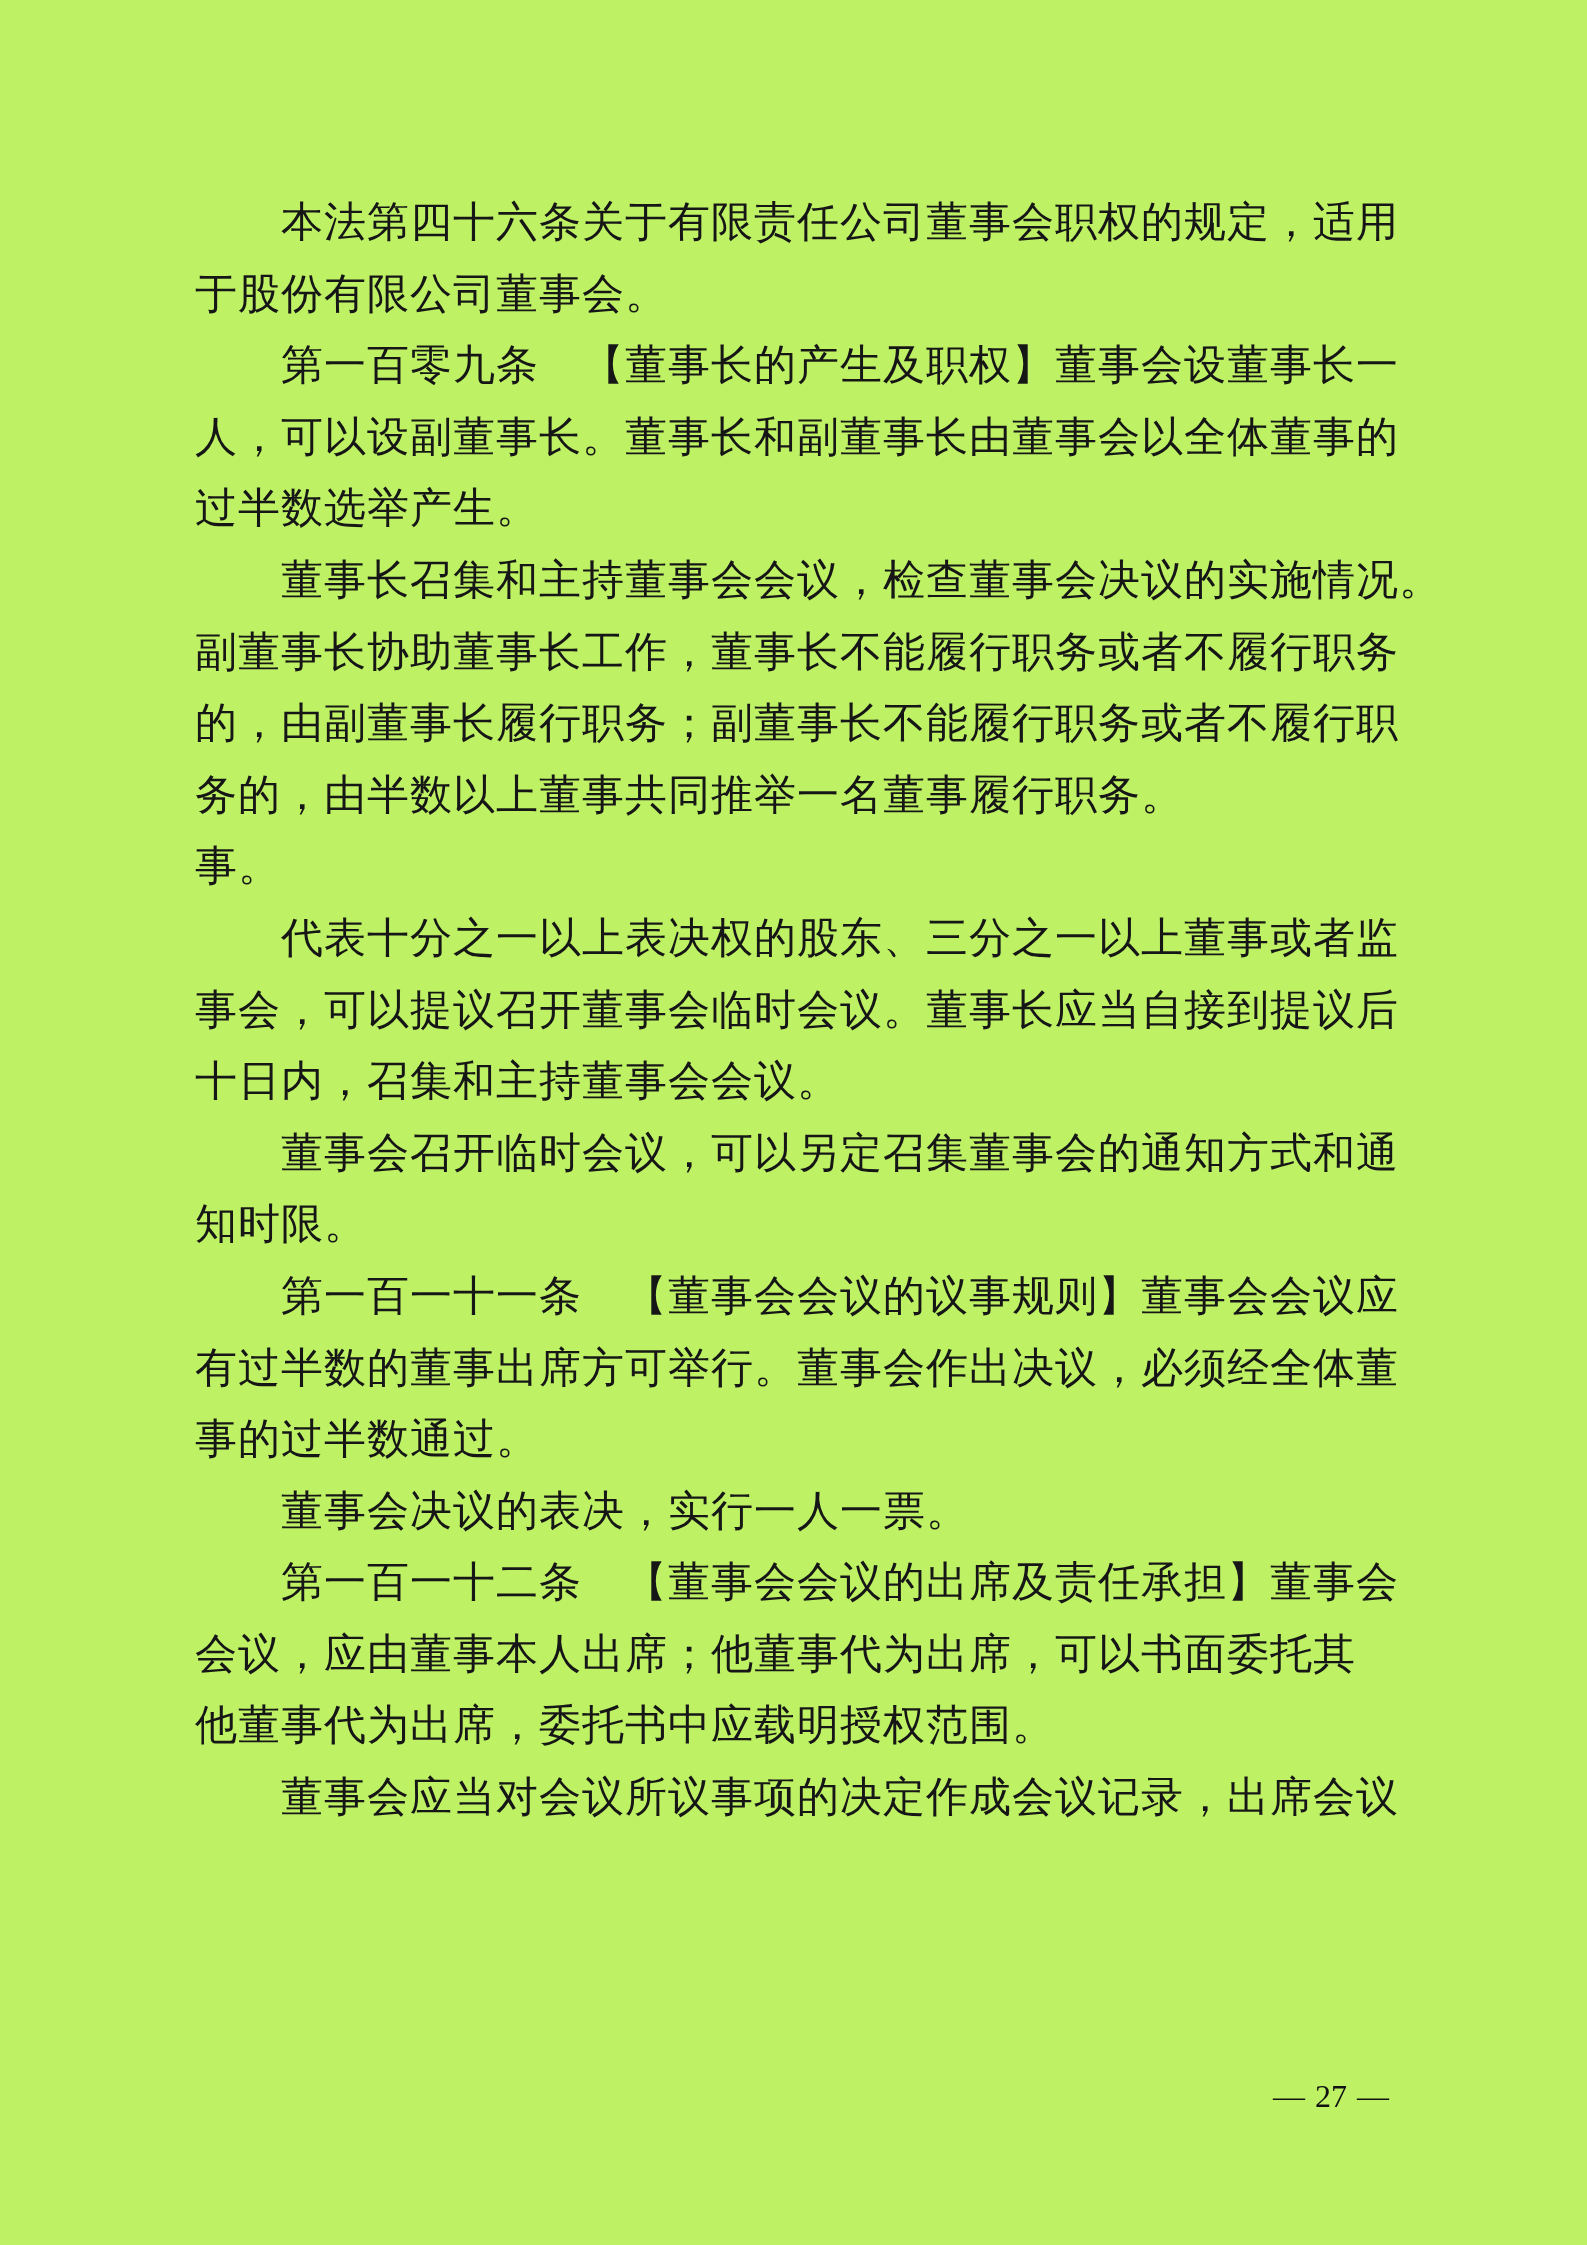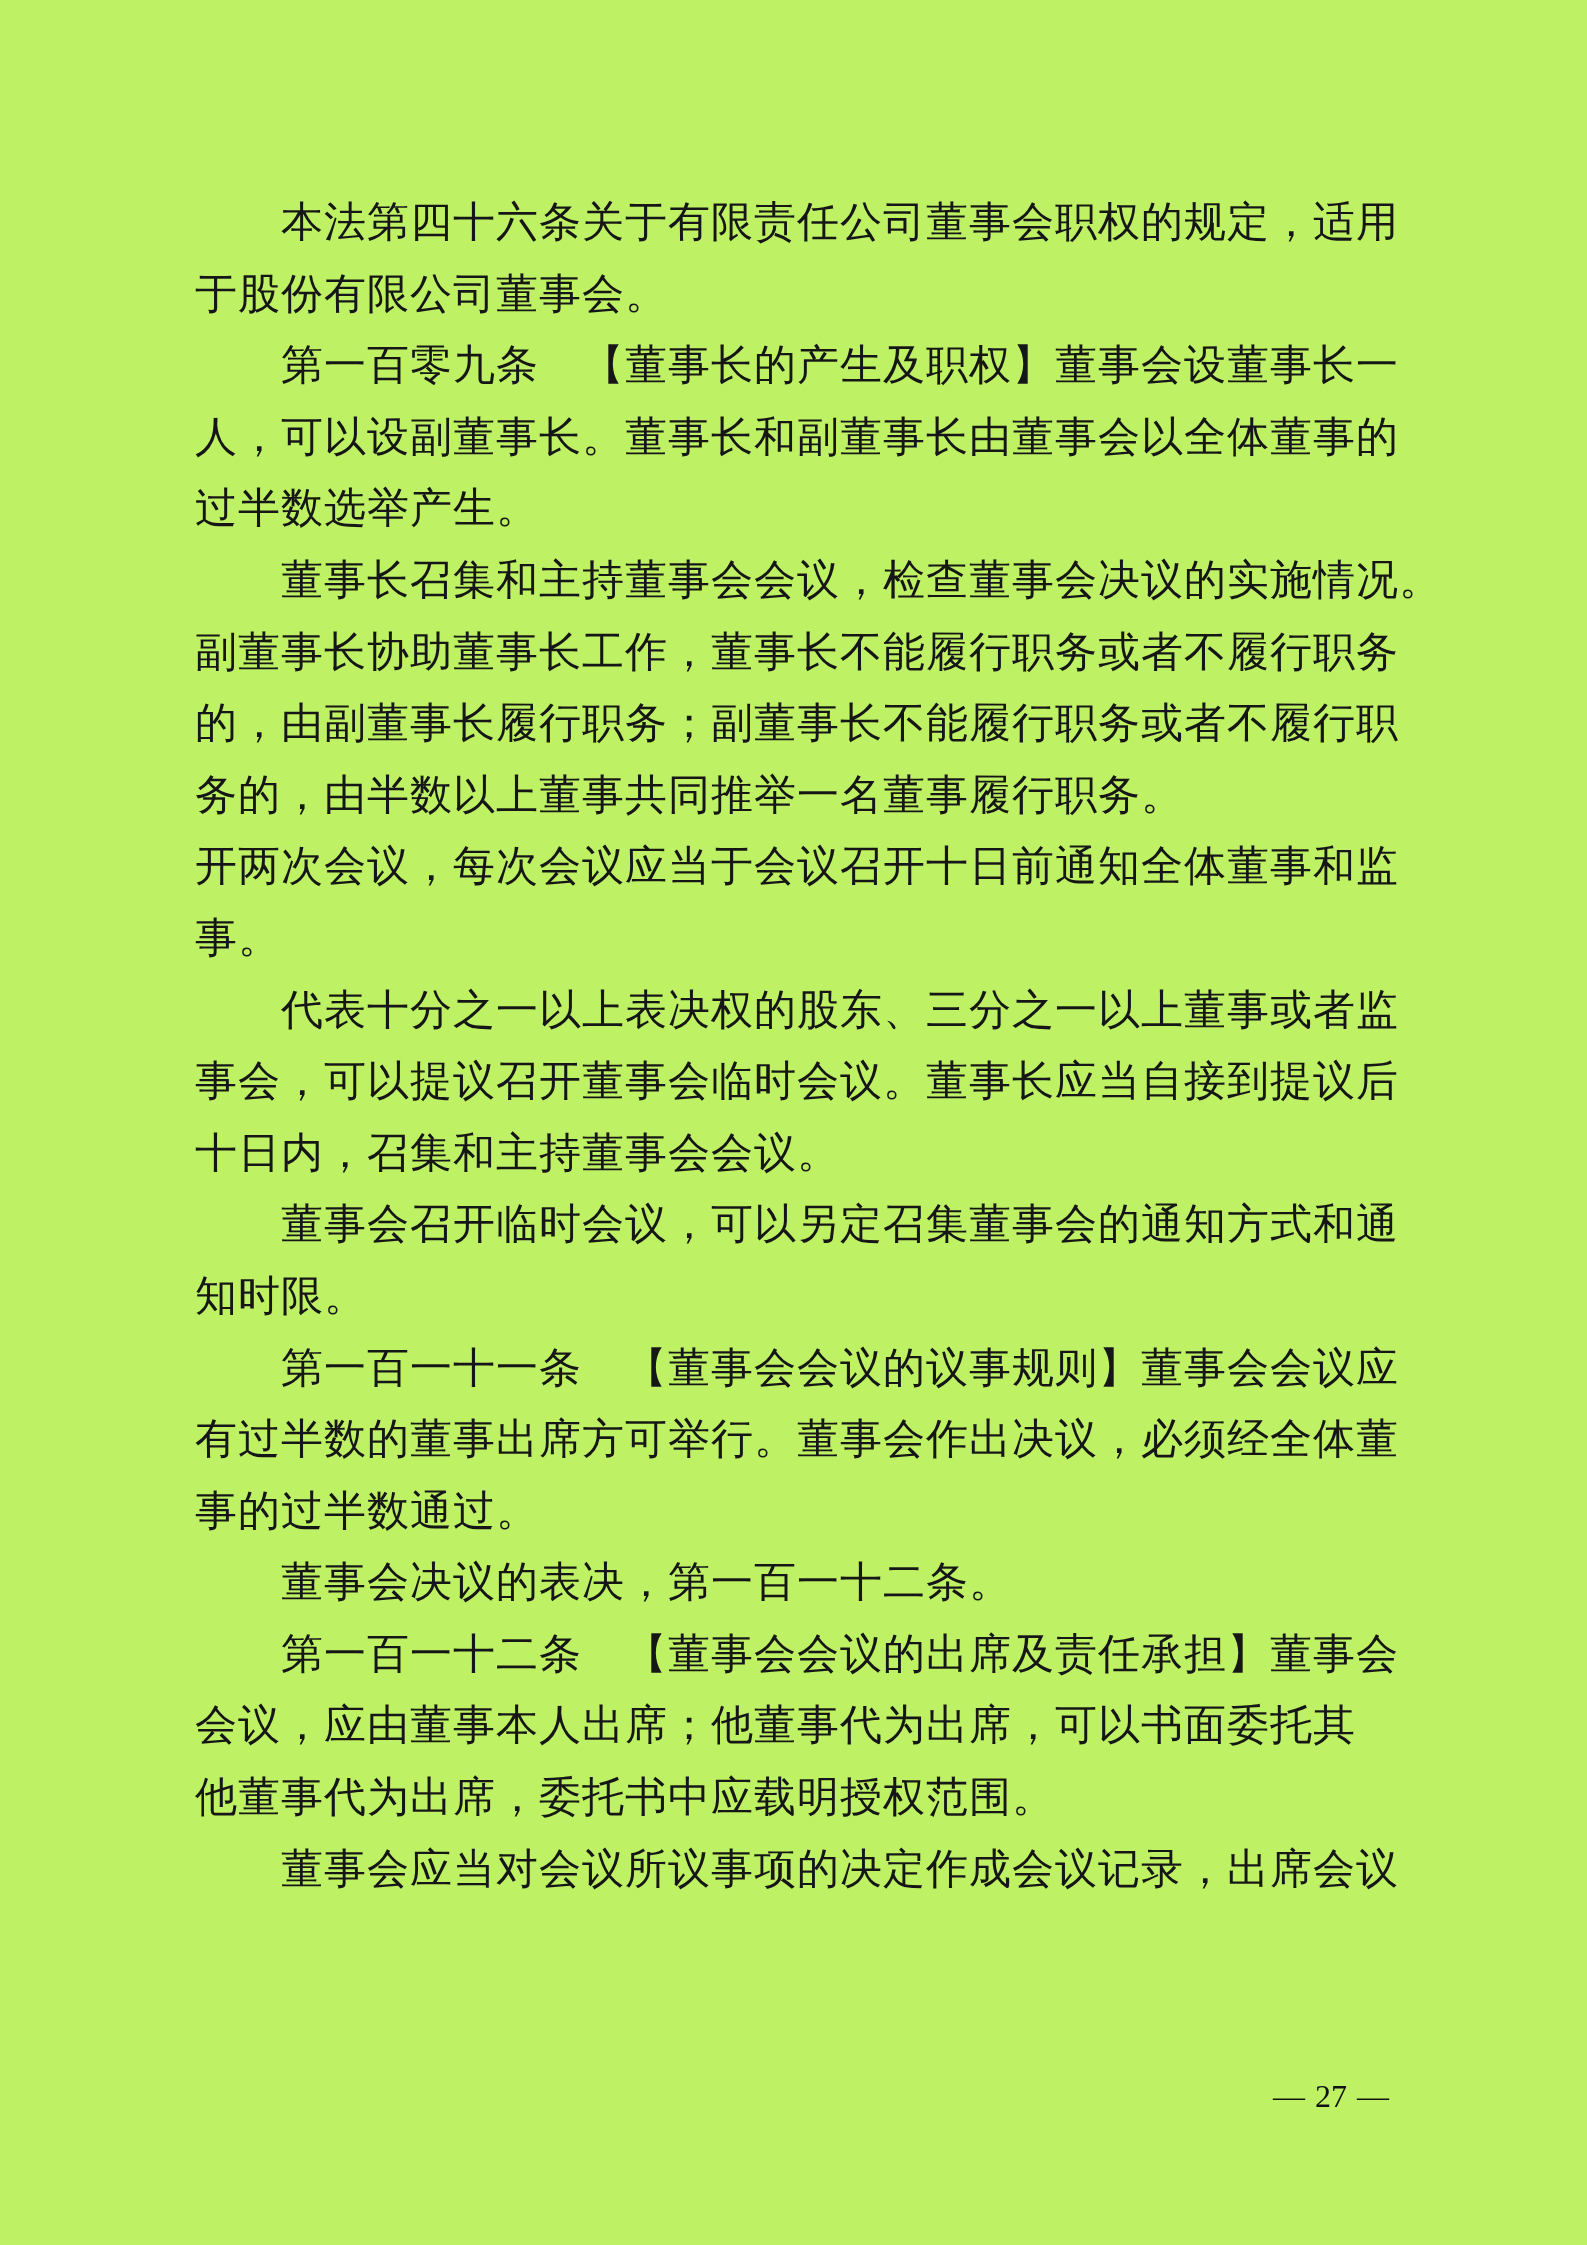--- a/index.html
+++ b/index.html
@@ -60,31 +60,30 @@
   <div class="text-block">
       <div class="line indent">本法第四十六条关于有限责任公司董事会职权的规定，适用</div>
       <div class="line">于股份有限公司董事会。</div>
       <div class="line indent">第一百零九条　【董事长的产生及职权】董事会设董事长一</div>
       <div class="line">人，可以设副董事长。董事长和副董事长由董事会以全体董事的</div>
       <div class="line">过半数选举产生。</div>
       <div class="line indent">董事长召集和主持董事会会议，检查董事会决议的实施情况。</div>
       <div class="line">副董事长协助董事长工作，董事长不能履行职务或者不履行职务</div>
       <div class="line">的，由副董事长履行职务；副董事长不能履行职务或者不履行职</div>
       <div class="line">务的，由半数以上董事共同推举一名董事履行职务。</div>
-      <div class="line">开两次会议，每次会议应当于会议召开十日前通知全体董事和监</div>
       <div class="line">事。</div>
       <div class="line indent">代表十分之一以上表决权的股东、三分之一以上董事或者监</div>
       <div class="line">事会，可以提议召开董事会临时会议。董事长应当自接到提议后</div>
       <div class="line">十日内，召集和主持董事会会议。</div>
       <div class="line indent">董事会召开临时会议，可以另定召集董事会的通知方式和通</div>
       <div class="line">知时限。</div>
       <div class="line indent">第一百一十一条　【董事会会议的议事规则】董事会会议应</div>
       <div class="line">有过半数的董事出席方可举行。董事会作出决议，必须经全体董</div>
       <div class="line">事的过半数通过。</div>
-      <div class="line indent">董事会决议的表决，第一百一十二条。</div>
+      <div class="line indent">董事会决议的表决，实行一人一票。</div>
       <div class="line indent">第一百一十二条　【董事会会议的出席及责任承担】董事会</div>
       <div class="line">会议，应由董事本人出席；他董事代为出席，可以书面委托其</div>
       <div class="line">他董事代为出席，委托书中应载明授权范围。</div>
       <div class="line indent">董事会应当对会议所议事项的决定作成会议记录，出席会议</div>
     </div>
 
   <div class="page-number"><span class="dash">—</span><span>27</span><span class="dash">—</span></div>
 
 </div>
 

